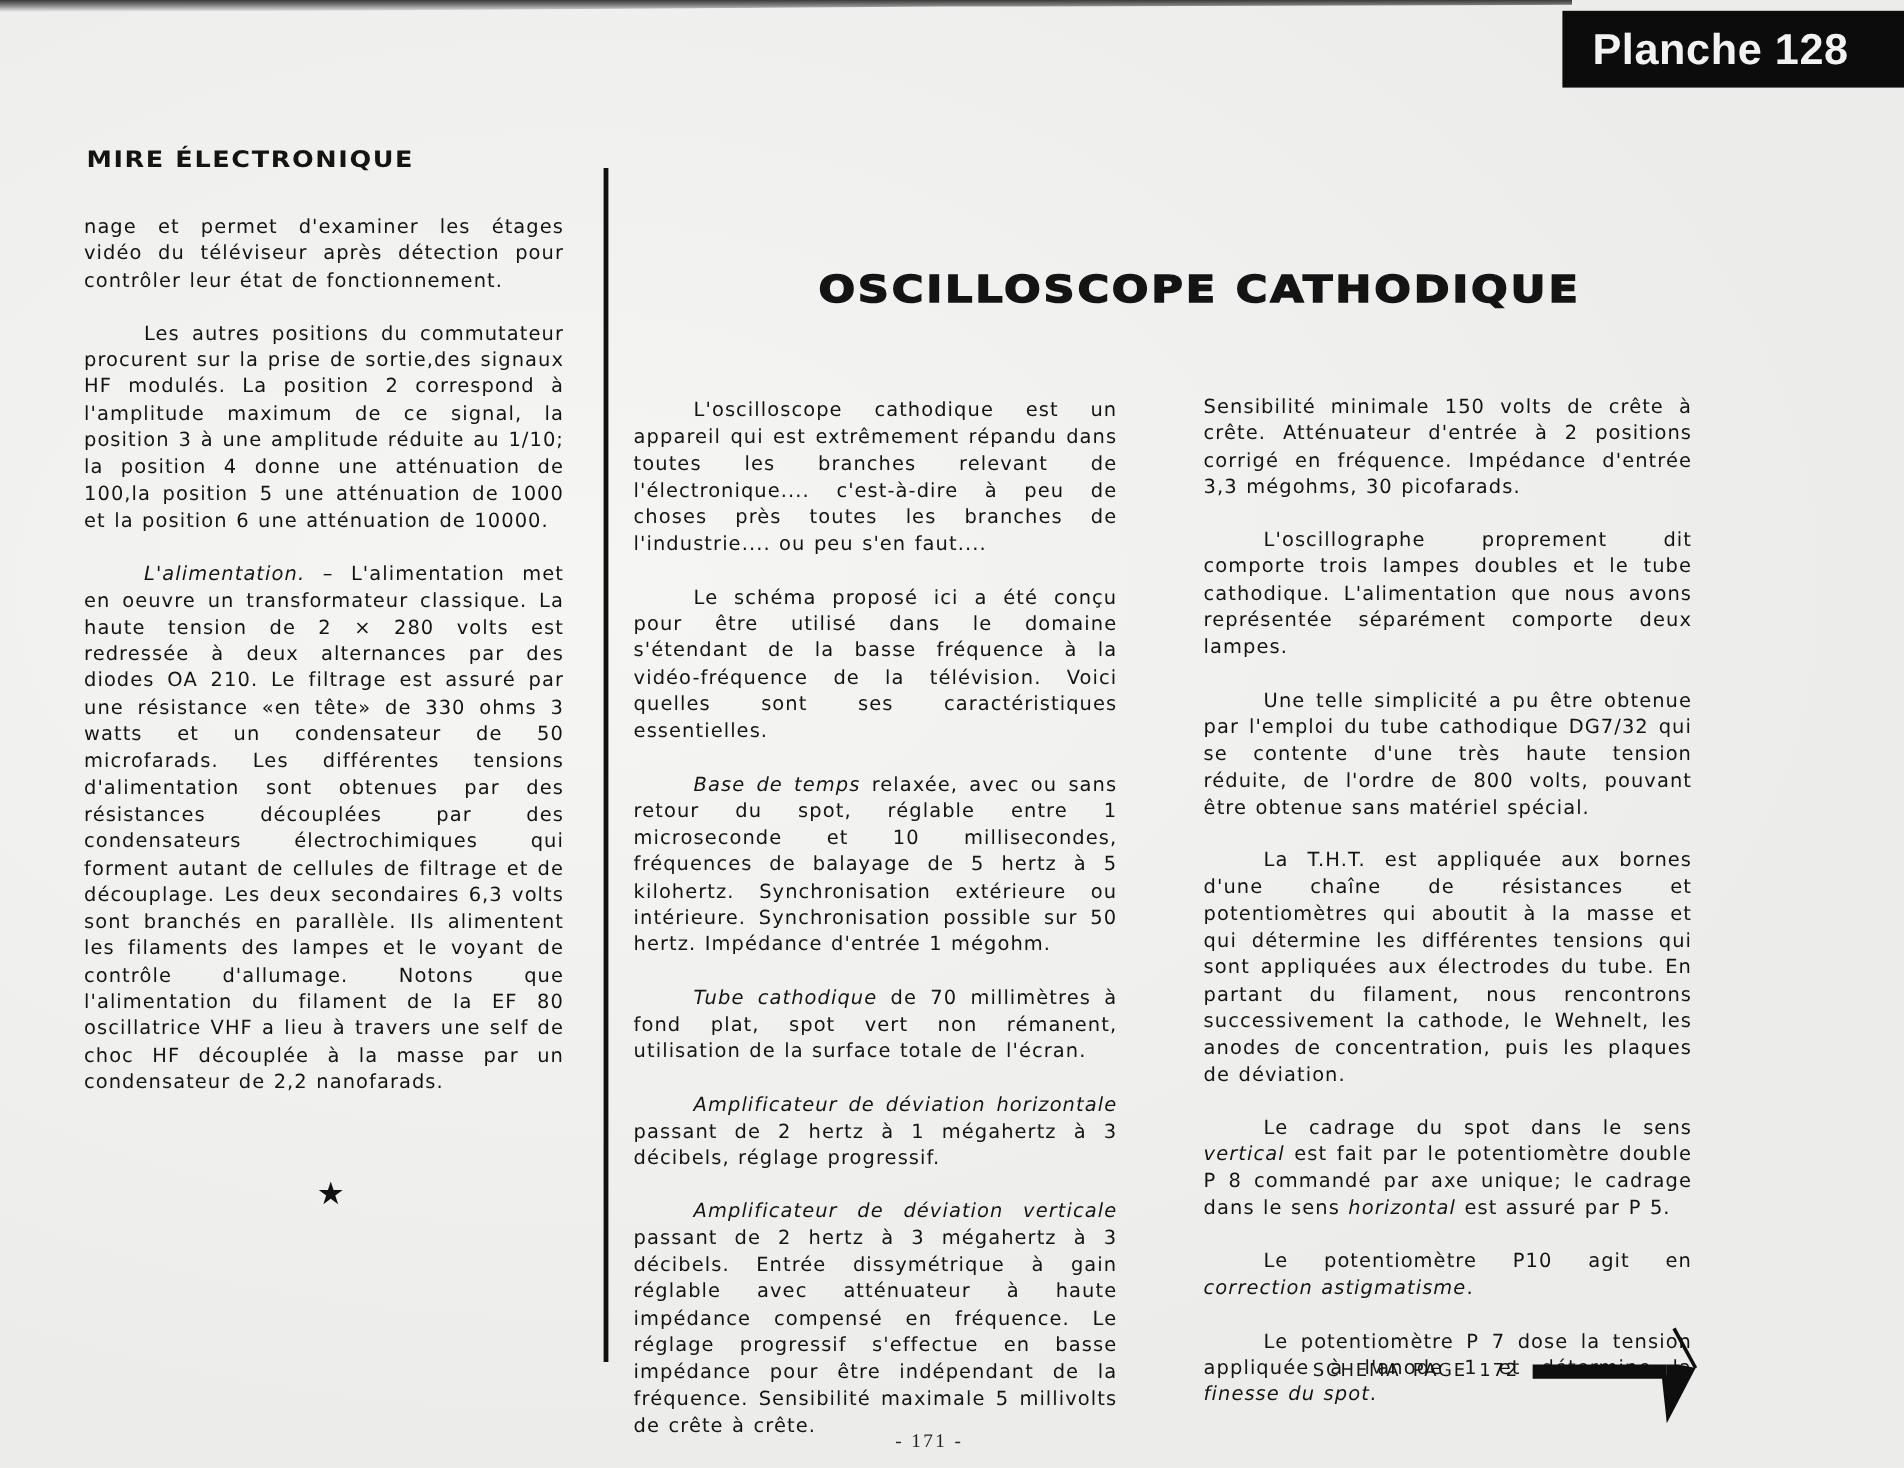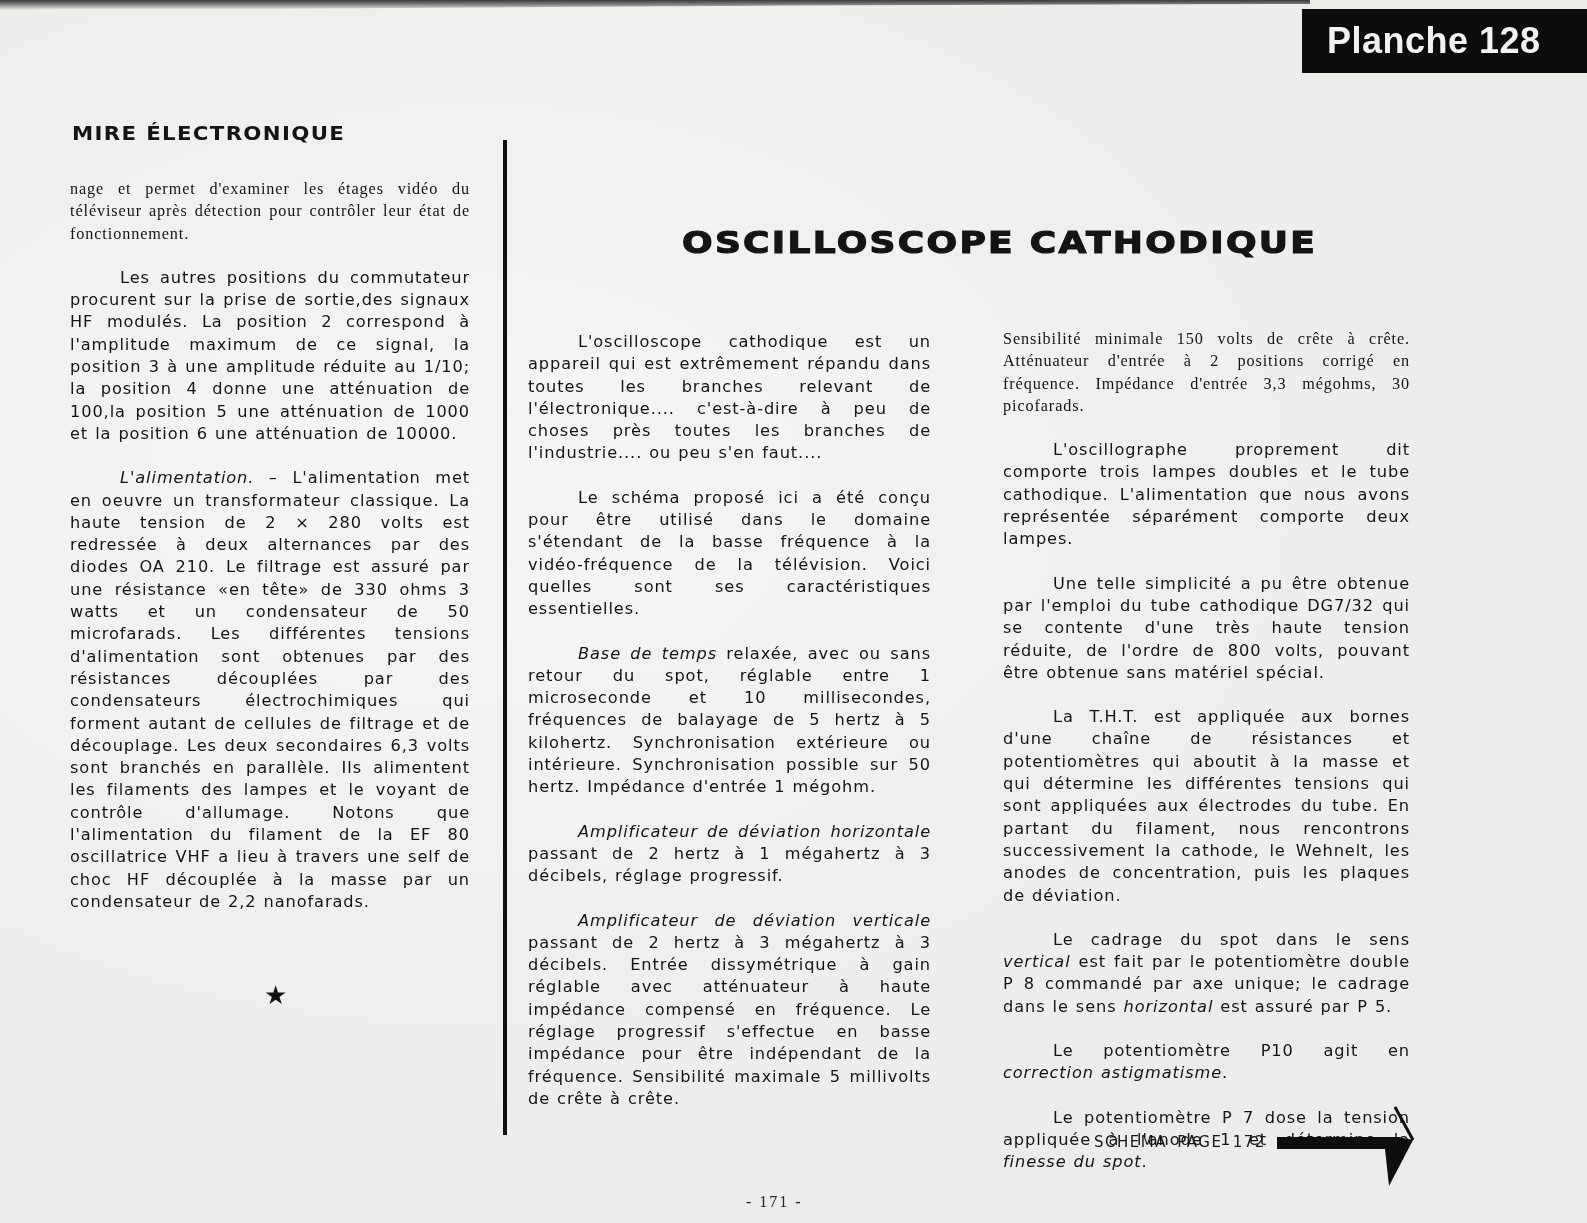--- a/index.html
+++ b/index.html
@@ -59,21 +59,21 @@
     }
     .col {
       position: absolute;
       font-size: 16.2px;
       line-height: 22.3px;
       letter-spacing: 0.9px;
       text-align: justify;
       word-spacing: 1px;
     }
     .col p { text-indent: 50px; margin-bottom: 22px; }
-    .col p.noindent { text-indent: 0; font-family: Liberation Serif, serif; }
+    .col p.noindent { text-indent: 0; }
     .col em { font-style: italic; }
     .col-1 { left: 70px; top: 178px; width: 400px; }
     .col-2 { left: 528px; top: 331px; width: 403px; }
     .col-3 { left: 1003px; top: 328px; width: 407px; }
     .star {
       position: absolute; left: 264px; top: 982px; font-size: 26px; color: #111;
       line-height: 1;
     }
     .schema-link {
       position: absolute; left: 1094px; top: 1133px;
@@ -110,20 +110,21 @@
   <div class="star">★</div>
 
   <div class="divider"></div>
 
   <div class="heading-main">OSCILLOSCOPE CATHODIQUE</div>
 
   <div class="col col-2">
     <p>L'oscilloscope cathodique est un appareil qui est extrêmement répandu dans toutes les branches relevant de l'électronique.... c'est-à-dire à peu de choses près toutes les branches de l'industrie.... ou peu s'en faut....</p>
     <p>Le schéma proposé ici a été conçu pour être utilisé dans le domaine s'étendant de la basse fréquence à la vidéo-fréquence de la télévision. Voici quelles sont ses caractéristiques essentielles.</p>
     <p><em>Base de temps</em><span> relaxée, avec ou sans retour du spot, réglable entre 1 microseconde et 10 millisecondes, fréquences de balayage de 5 hertz à 5 kilohertz. Synchronisation extérieure ou intérieure. Synchronisation possible sur 50 hertz. Impédance d'entrée 1 mégohm.</span></p>
+    <p><em>Tube cathodique</em><span> de 70 millimètres à fond plat, spot vert non rémanent, utilisation de la surface totale de l'écran.</span></p>
     <p><em>Amplificateur de déviation horizontale</em><span> passant de 2 hertz à 1 mégahertz à 3 décibels, réglage progressif.</span></p>
     <p><em>Amplificateur de déviation verticale</em><span> passant de 2 hertz à 3 mégahertz à 3 décibels. Entrée dissymétrique à gain réglable avec atténuateur à haute impédance compensé en fréquence. Le réglage progressif s'effectue en basse impédance pour être indépendant de la fréquence. Sensibilité maximale 5 millivolts de crête à crête.</span></p>
   </div>
 
   <div class="col col-3">
     <p class="noindent">Sensibilité minimale 150 volts de crête à crête. Atténuateur d'entrée à 2 positions corrigé en fréquence. Impédance d'entrée 3,3 mégohms, 30 picofarads.</p>
     <p>L'oscillographe proprement dit comporte trois lampes doubles et le tube cathodique. L'alimentation que nous avons représentée séparément comporte deux lampes.</p>
     <p>Une telle simplicité a pu être obtenue par l'emploi du tube cathodique DG7/32 qui se contente d'une très haute tension réduite, de l'ordre de 800 volts, pouvant être obtenue sans matériel spécial.</p>
     <p>La T.H.T. est appliquée aux bornes d'une chaîne de résistances et potentiomètres qui aboutit à la masse et qui détermine les différentes tensions qui sont appliquées aux électrodes du tube. En partant du filament, nous rencontrons successivement la cathode, le Wehnelt, les anodes de concentration, puis les plaques de déviation.</p>
     <p><span>Le cadrage du spot dans le sens </span><em>vertical</em><span> est fait par le potentiomètre double P 8 commandé par axe unique; le cadrage dans le sens </span><em>horizontal</em><span> est assuré par P 5.</span></p>

